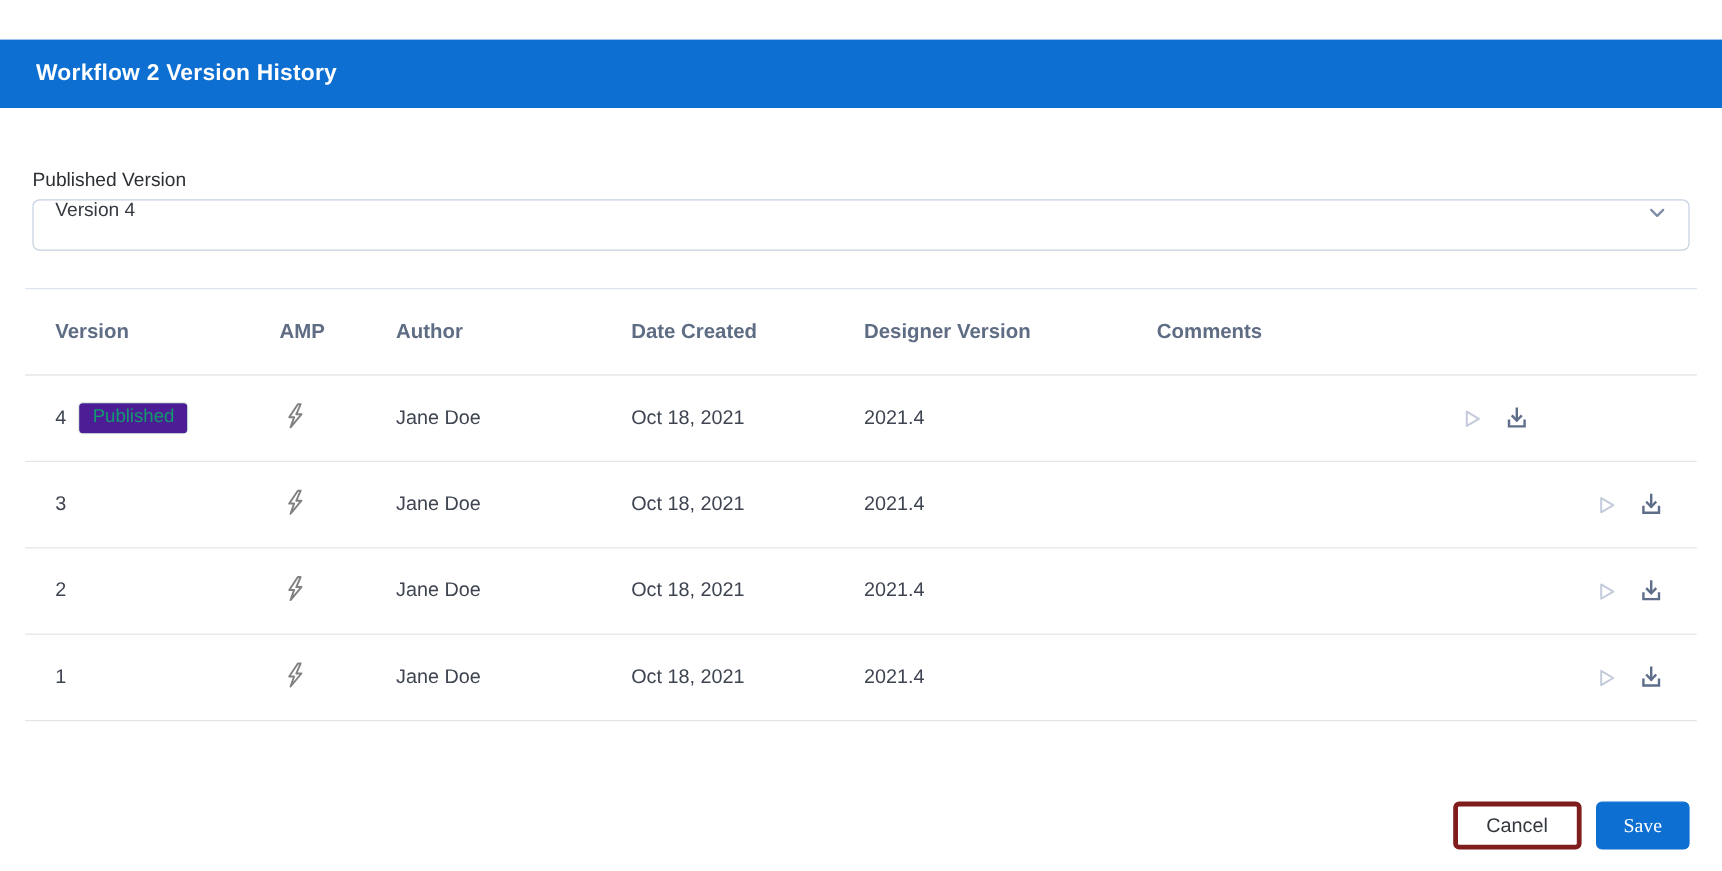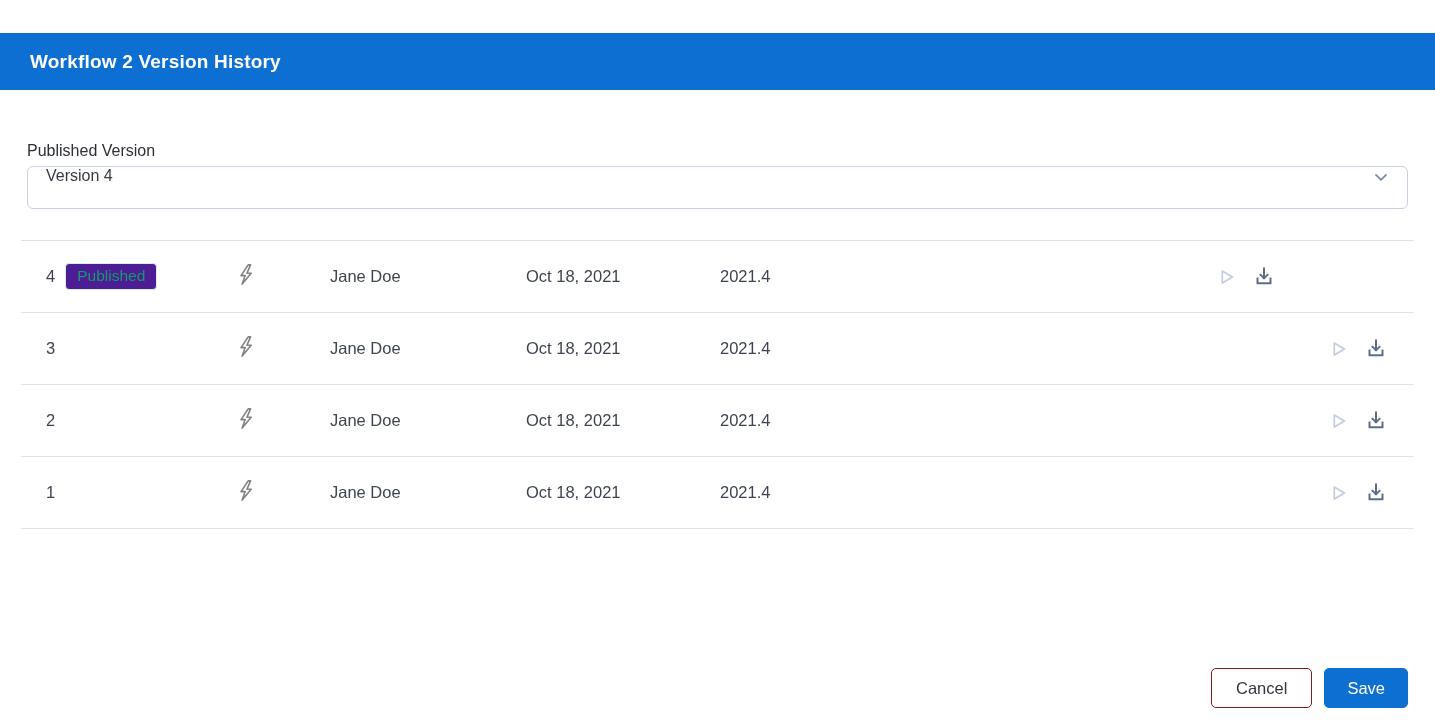--- a/index.html
+++ b/index.html
@@ -68,28 +68,29 @@
   
   .dialog-footer {
     margin-top: auto;
     display: flex; justify-content: flex-end; align-items: center;
     gap: 12px;
     padding: 0 27px 18px 0;
   }
   .btn { font-family: inherit; font-size: 16.5px; height: 40px; border-radius: 5px; cursor: pointer; }
   .btn-cancel {
     background: #ffffff; color: #33373d;
-    border: 1px solid #7f1d1d;
+    border: 4px solid #7f1d1d;
     padding: 0 24px;
   }
   .btn-save {
     background: #0d6fd1; color: #ffffff;
     border: 1px solid #0d6fd1;
     padding: 0 22px;
     font-weight: 500;
+    font-family: Liberation Serif, serif;
   }
 </style>
 </head>
 <body>
 
 <div class="dialog">
 
   <div class="dialog-header">
     <span class="dialog-title">Workflow 2 Version History</span>
   </div>
@@ -102,20 +103,29 @@
         <svg width="20" height="20" viewBox="0 0 24 24" fill="none" stroke="#7e8aa6" stroke-width="2.2" stroke-linecap="round" stroke-linejoin="round">
             <path d="M6 9.5l6 6 6-6"></path>
           </svg>
       </span>
     </div>
   </div>
 
   <div class="divider-top"></div>
 
   <div class="vh-table">
+    <div class="vh-row header">
+      <div class="cell first">Version</div>
+      <div class="cell">AMP</div>
+      <div class="cell">Author</div>
+      <div class="cell">Date Created</div>
+      <div class="cell">Designer Version</div>
+      <div class="cell">Comments</div>
+      <div class="cell"></div>
+    </div>
     <div id="table-body">
     <div class="vh-row">
       <div class="cell first version-cell">
         <span>4</span>
         <span class="badge">Published</span>
       </div>
       <div class="cell amp-cell">
         <span>
           <svg width="25" height="25" viewBox="0 0 24 24" fill="none" stroke="#818181" stroke-width="1.6" stroke-linejoin="round">
                 <path d="M13.4 2.8 L7.6 13.1 h3.9 L9.5 21.2 l7.6-10.4 h-4.1 l2.6-8z" transform="skewX(-6) translate(1.5,0)"></path>

